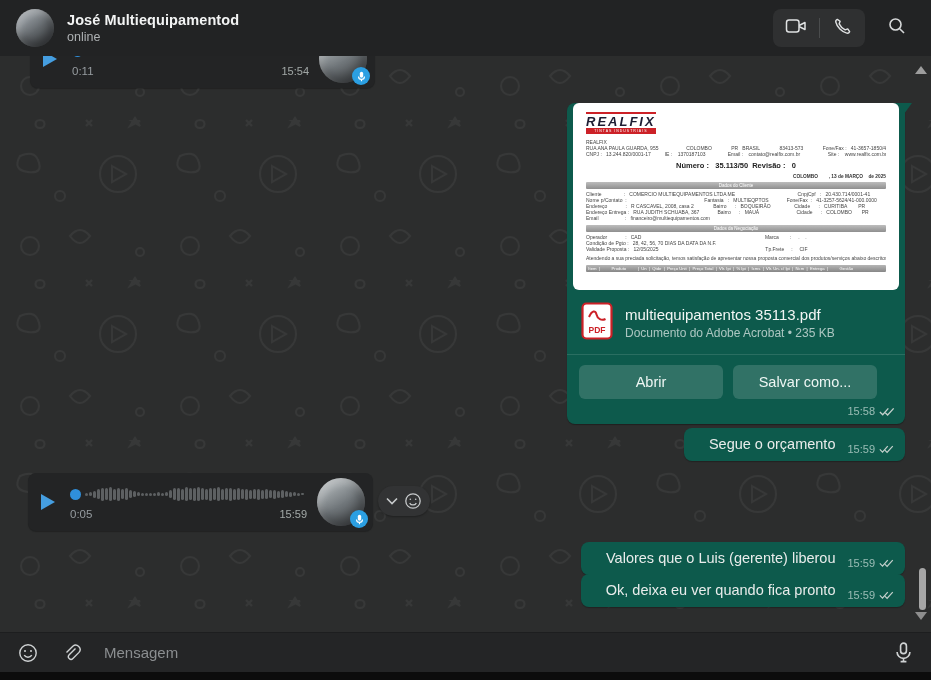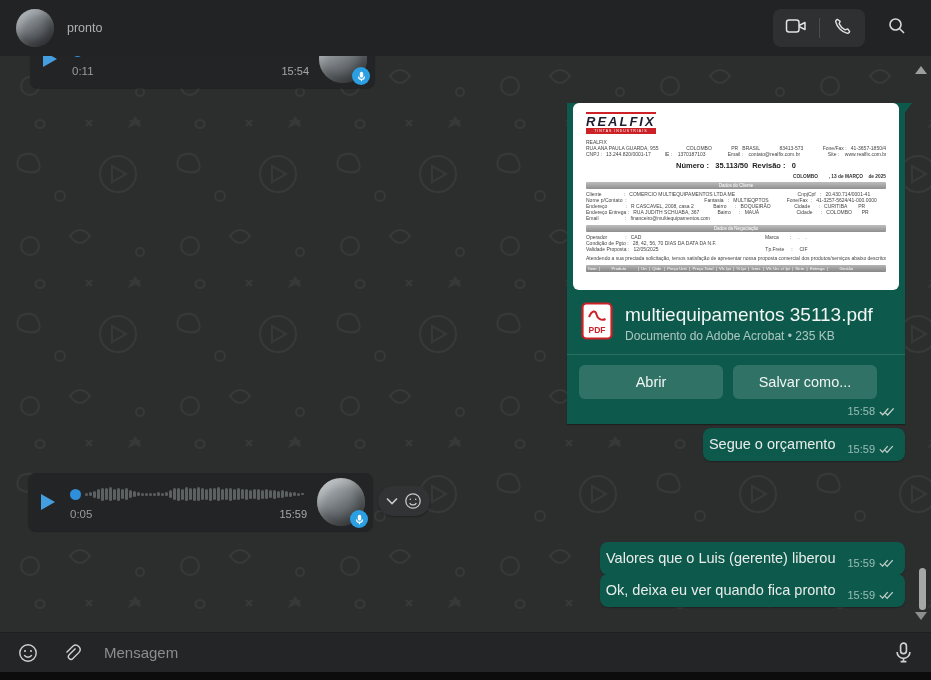--- a/index.html
+++ b/index.html
@@ -36,46 +36,46 @@
   .voice-meta { display:flex; justify-content:space-between; margin-top:4px; font-size:11.5px; color:#969ca0; }
   .voice-avatar-wrap { position:relative; flex:none; width:48px; height:48px; }
   .voice-avatar { width:48px; height:48px; border-radius:50%; background:linear-gradient(150deg,#b8bcbe 0%,#9aa0a3 28%,#70767a 55%,#44474a 100%); box-shadow:inset -5px -7px 12px rgba(0,0,0,.35), inset 3px 5px 7px rgba(255,255,255,.28); }
   .mic-badge { position:absolute; right:-3px; bottom:-2px; width:18px; height:18px; border-radius:50%; background:#2b9fe2; display:flex; align-items:center; justify-content:center; color:#fff; }
 
   
   .hover-pill { position:absolute; display:flex; align-items:center; gap:6px; background:#323334; border-radius:16px; height:30px; padding:0 8px; color:#c7cacb; box-shadow:0 1px 2px rgba(0,0,0,.3); }
   .hover-pill .icon-btn { display:flex; align-items:center; justify-content:center; cursor:pointer; }
 
   
-  .out-bubble { background:#0d5a4c; border-radius:8px; color:#e9eceb; font-size:14.5px; padding:7px 11px 7px 6px; display:flex; align-items:flex-end; box-shadow:0 1px 1px rgba(0,0,0,.25); white-space:nowrap; }
+  .out-bubble { background:#0d5a4c; border-radius:8px; color:#e9eceb; font-size:14.5px; padding:7px 11px 7px 25px; display:flex; align-items:flex-end; box-shadow:0 1px 1px rgba(0,0,0,.25); white-space:nowrap; }
   .out-bubble .msg-text { line-height:19px; }
   .meta-inline { display:flex; align-items:center; gap:4px; margin-left:12px; margin-bottom:-1px; }
   .msg-time { font-size:11px; color:rgba(235,245,242,.62); }
   .checks { color:#c3cfcb; display:flex; align-items:center; }
 
   
-  .doc-bubble { background:#0d5a4c; border-radius:0; border-top-right-radius:0; width:338px; color:#eef3f1; box-shadow:0 1px 1px rgba(0,0,0,.3); position:relative; }
+  .doc-bubble { background:#0d5a4c; border-radius:8px; border-top-right-radius:0; width:338px; color:#eef3f1; box-shadow:0 1px 1px rgba(0,0,0,.3); position:relative; }
   .doc-tail { position:absolute; top:0; right:-7px; width:0; height:0; border-left:8px solid #0d5a4c; border-bottom:11px solid transparent; }
   .doc-preview { margin:6px 6px 0 6px; width:326px; height:187px; background:#ffffff; border-radius:6px; overflow:hidden; padding:9px 13px 0 13px; cursor:pointer; }
   .pv-logo-row { display:flex; align-items:flex-start; margin-bottom:5px; }
   .pv-logo { border-top:2px solid #cc2127; padding-top:1px; }
   .pv-logo-text { font-size:13px; font-weight:700; font-style:italic; letter-spacing:2px; color:#1d1d33; line-height:13px; }
   .pv-logo-bar { background:#cc2127; color:#fff; font-size:3.5px; text-align:center; letter-spacing:1px; padding:1px 0; }
   .tiny-line, .tiny-row { font-size:5px; line-height:6.2px; color:#444; white-space:pre; overflow:hidden; }
   .pv-title { text-align:center; font-size:15px; font-weight:700; color:#111; letter-spacing:.5px; margin-top:2px; }
   .pv-numrow { display:flex; justify-content:center; gap:4px; font-size:7.5px; font-weight:700; color:#222; margin-top:3px; }
   .pv-citydate { text-align:right; font-size:4.8px; font-weight:700; color:#333; margin-top:4px; white-space:pre; }
   .pv-section { margin-top:3px; height:7px; background:linear-gradient(#bdbdbd,#8f8f8f); color:#fff; font-size:4.5px; text-align:center; line-height:7px; border-radius:1px; }
   .pv-rows { margin-top:2px; }
   .pv-note { margin-top:3px; }
   .pv-table-head { margin-top:4px; height:7px; background:linear-gradient(#b5b5b5,#878787); color:#fff; font-size:4.2px; line-height:7px; white-space:pre; overflow:hidden; border-radius:1px; }
 
   .file-row { display:flex; align-items:center; gap:12px; padding:12px 14px 10px 14px; }
   .file-texts { display:flex; flex-direction:column; gap:3px; }
-  .file-name { font-size:19px; color:#f2f6f4; }
+  .file-name { font-size:15px; color:#f2f6f4; }
   .file-meta { font-size:12px; color:rgba(255,255,255,.65); }
   .doc-buttons { display:flex; gap:10px; padding:10px 28px 4px 12px; border-top:1px solid rgba(255,255,255,.12); }
   .doc-btn { flex:1; height:34px; border:none; border-radius:6px; background:rgba(255,255,255,.15); color:#eef6f3; font-size:14.5px; font-family:inherit; cursor:pointer; display:flex; align-items:center; justify-content:center; }
   .doc-time-row { display:flex; justify-content:flex-end; align-items:center; gap:4px; padding:2px 10px 7px 10px; }
 
   
   .scroll-arrow-up, .scroll-arrow-down { position:absolute; right:4px; width:0; height:0; border-left:6px solid transparent; border-right:6px solid transparent; cursor:pointer; }
   .scroll-arrow-up { top:10px; border-bottom:8px solid #9d9d9d; }
   .scroll-arrow-down { top:556px; border-top:8px solid #8e8e8e; }
   .scroll-thumb { position:absolute; right:5px; top:512px; width:7px; height:42px; border-radius:4px; background:#a6a6a6; cursor:pointer; }
@@ -89,21 +89,22 @@
   .window-bottom-strip { position:absolute; left:0; right:0; top:672px; height:8px; background:#0c0c0c; }
 </style>
 </head>
 <body>
 
 <div class="window">
 
   <div class="header">
     <div class="avatar"></div>
     <div class="header-texts">
-      <div class="contact-status">pronto</div>
+      <div class="contact-name">José Multiequipamentod</div>
+      <div class="contact-status">online</div>
     </div>
     <div class="header-actions">
       <div class="call-group">
         <div class="call-btn">
           <span>
             <svg width="22" height="18" viewBox="0 0 22 18" fill="none" stroke="currentColor" stroke-width="1.5">
                 <rect x="1.5" y="3" width="12.5" height="12" rx="2.5"></rect>
                 <path d="M14 8.5 L20 5.5 V12.5 L14 9.5" stroke-linejoin="round"></path>
               </svg>
           </span>

